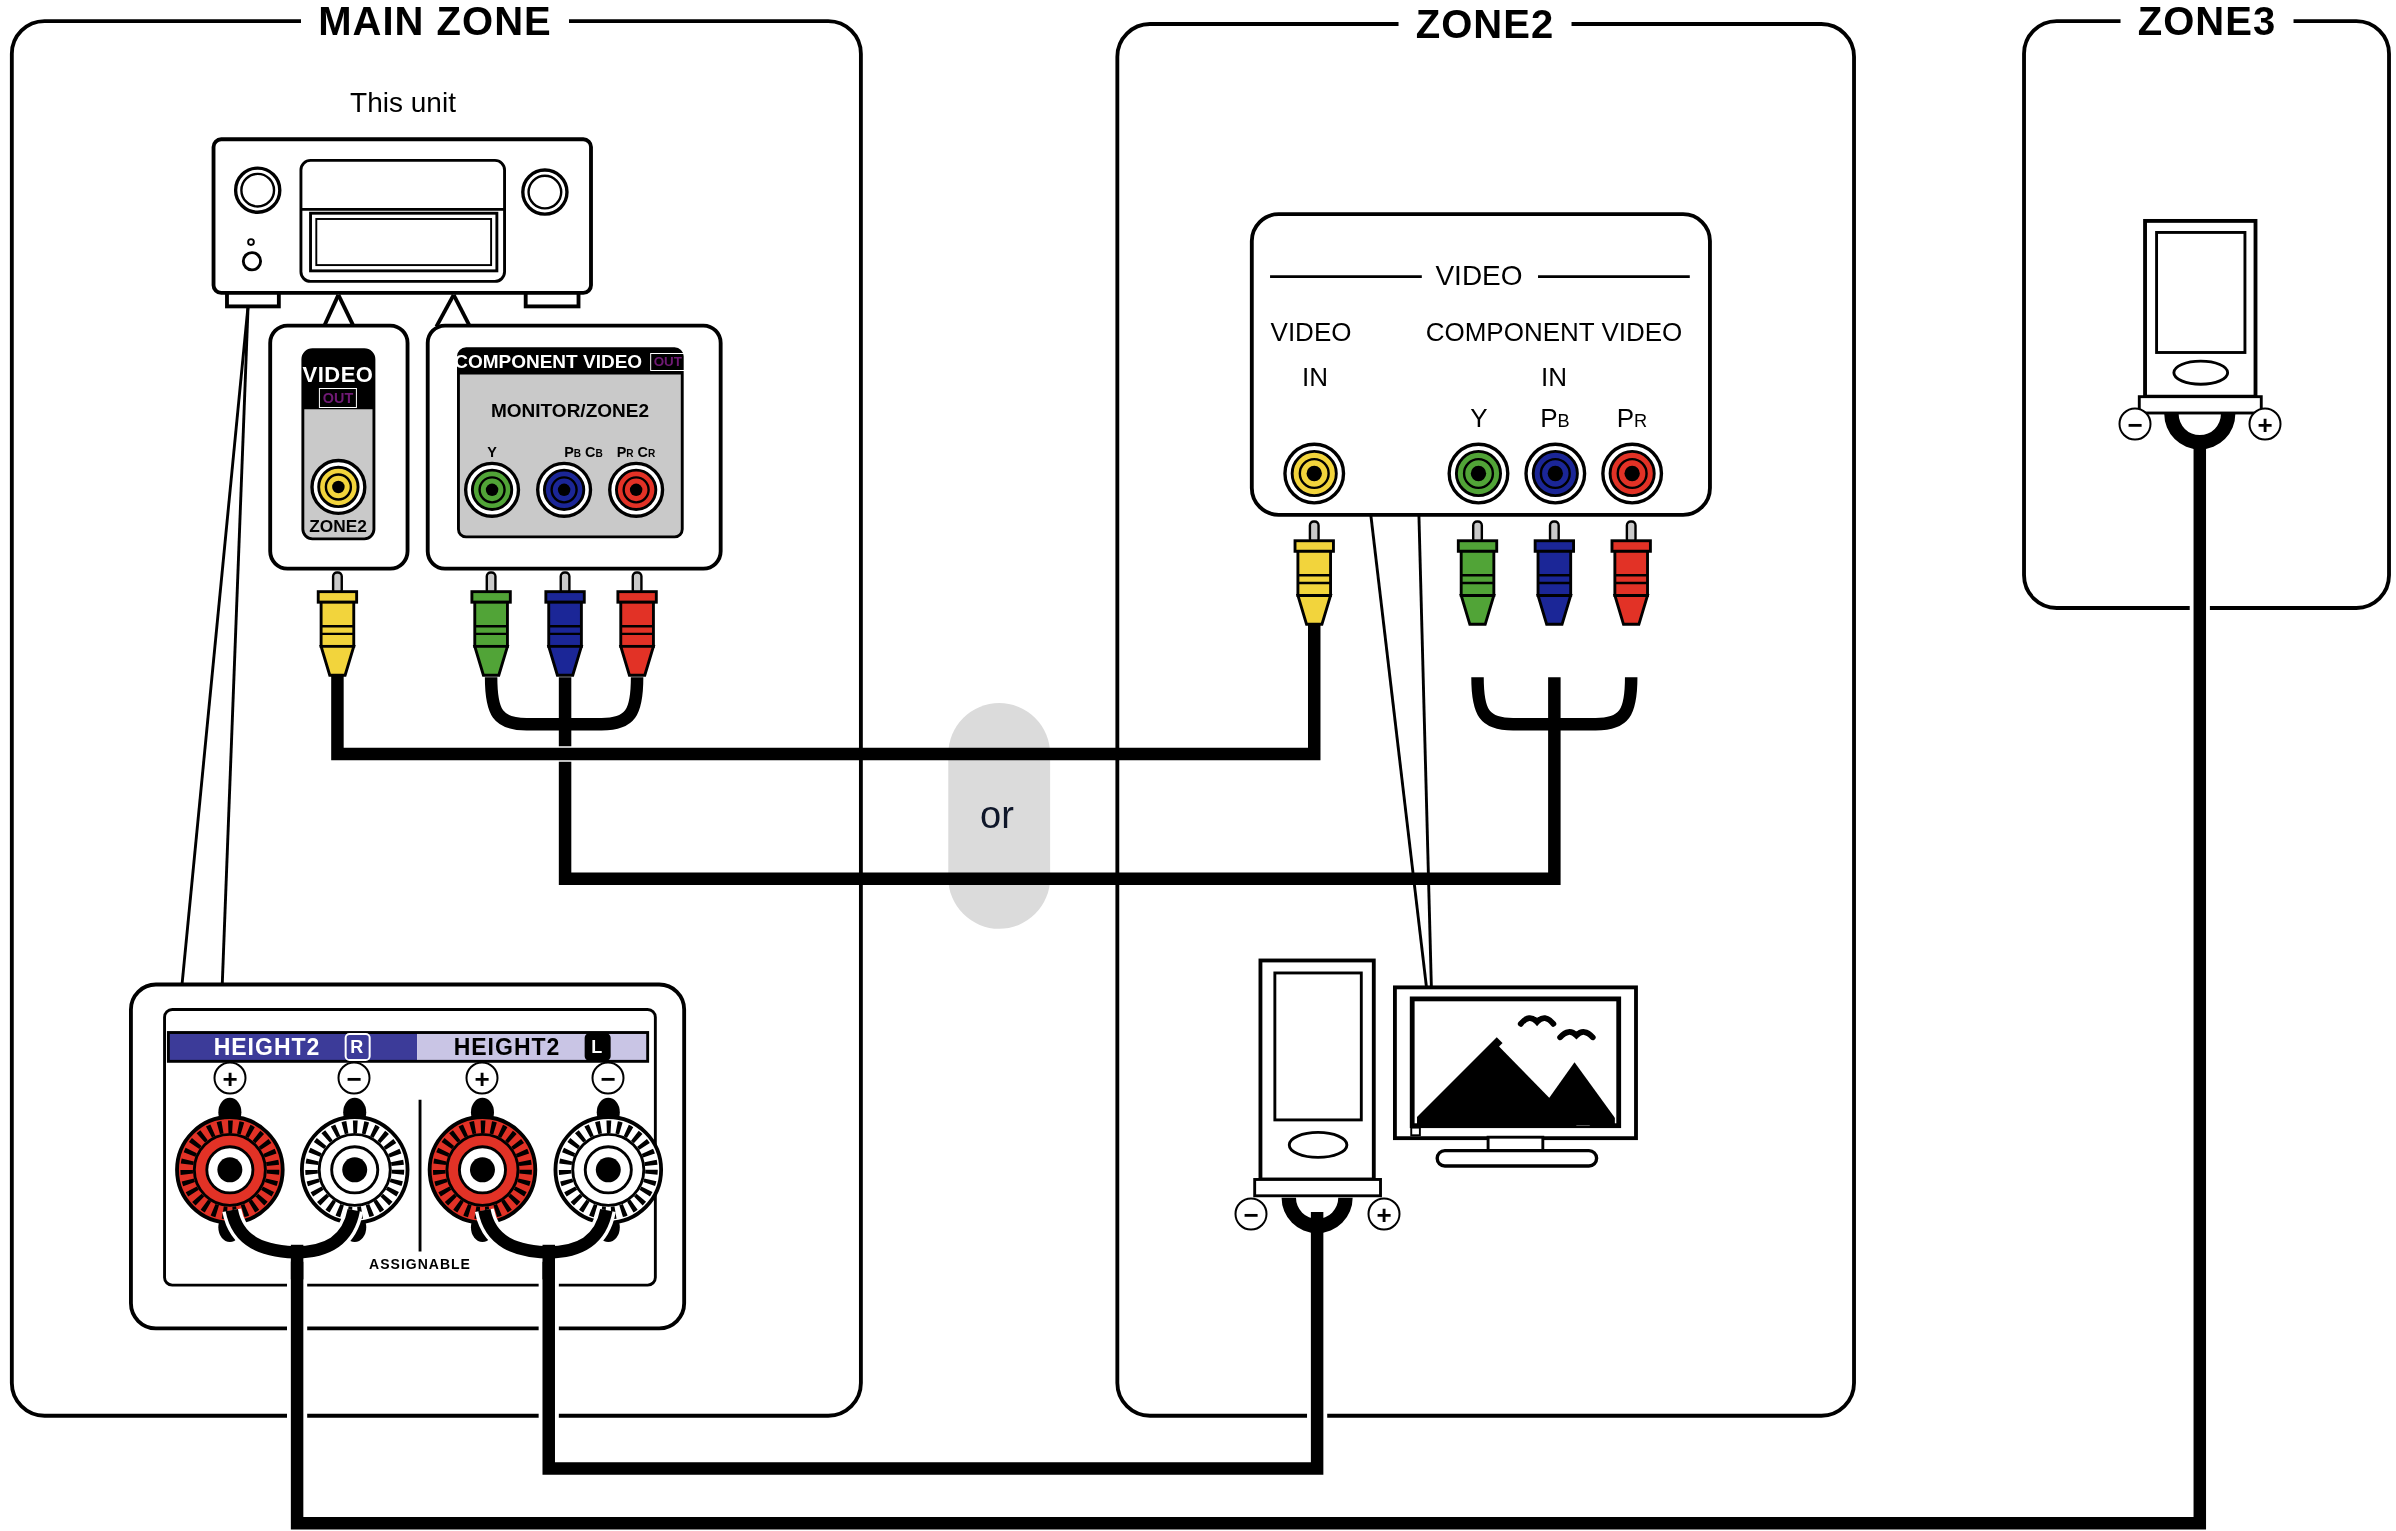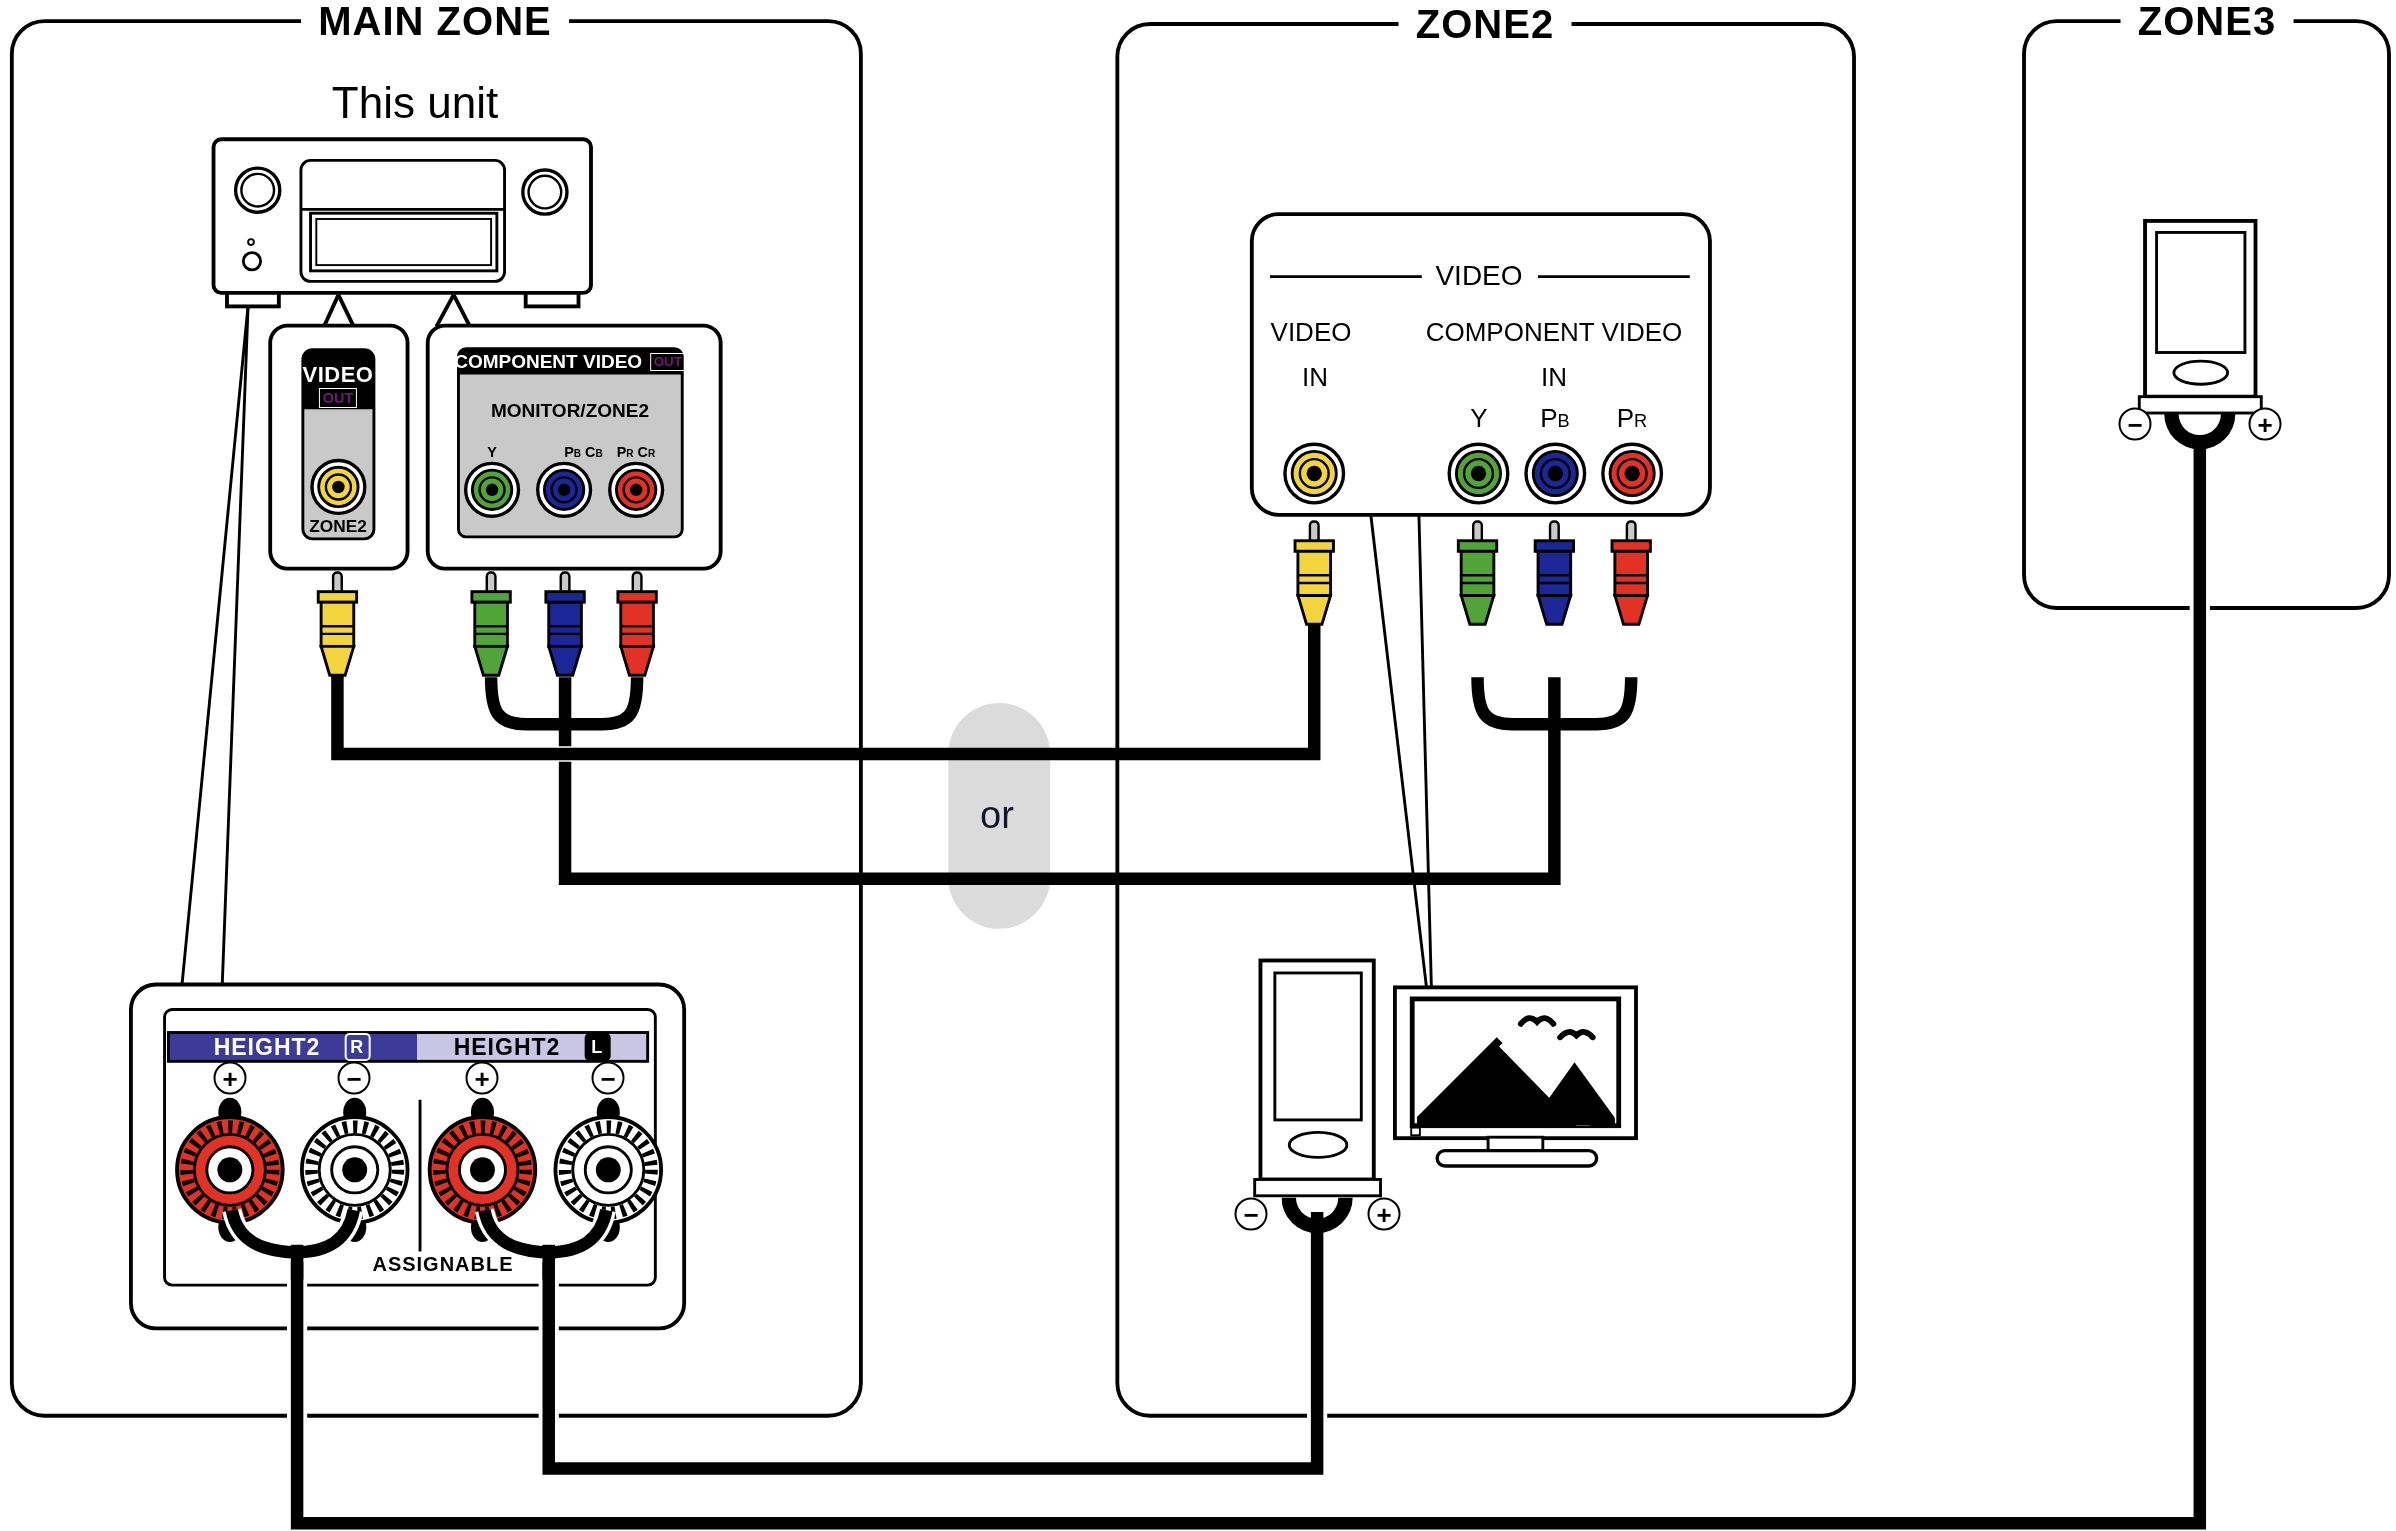--- a/index.html
+++ b/index.html
@@ -1,41 +1,41 @@
 <!DOCTYPE html>
 <html style="--c-yellow: #F2D43C; --c-green: #51A437; --c-blue: #1B2697; --c-red: #E23226; --c-panel_gray: #C9C9C9; --c-capsule_gray: #DBDBDB; --c-height2_right_bg: #3C3B99; --c-height2_left_bg: #C9C5E5; --c-pin_gray: #C9C9C9; --c-line: #000000;"><head>
 <meta charset="utf-8">
 <style>
   html,body{margin:0;padding:0;background:#fff;}
   #canvas{position:relative;width:2397px;height:1531px;background:#fff;overflow:hidden;
           font-family:"Liberation Sans", sans-serif;color:#000;}
   #art{position:absolute;left:0;top:0;}
   .txt{position:absolute;transform:translate(-50%,-50%);white-space:nowrap;}
   .zone-title{font-size:40px;font-weight:bold;background:#fff;padding:0 17.3px;letter-spacing:1px;}
-  .unit-label{font-size:44px;margin-left:12px;}
+  .unit-label{font-size:28px;}
   .w{color:#fff;}
   .vout-title{font-size:22px;font-weight:bold;letter-spacing:0.5px;}
   .out-badge{display:inline-block;border:1.9px solid #fff;color:#701a75;font-size:14.4px;font-weight:bold;
              padding:0 2.9px;line-height:18px;}
   .comp-header{display:flex;align-items:center;gap:7.7px;font-size:19px;font-weight:bold;color:#fff;}
   .comp-header .out-badge{font-size:13.4px;line-height:16.3px;}
   .panel-sub{font-size:19px;font-weight:bold;}
   .jack-lbl{font-size:14.4px;font-weight:bold;}
   .jack-lbl sub,.z2-lbl sub{font-size:70%;vertical-align:baseline;}
   .zone2-jack-lbl{font-size:17.3px;font-weight:bold;}
   .z2-group{font-size:28px;}
   .z2-lbl{font-size:26px;}
   .or-lbl{font-size:38px;color:#0f172a;}
   .spk-bar{position:absolute;display:flex;align-items:flex-end;justify-content:center;gap:24px;
            font-size:23px;font-weight:bold;letter-spacing:1px;transform:translate(-50%,-50%);}
   .ch-badge{display:inline-flex;align-items:center;justify-content:center;width:22px;height:24px;
             border-radius:4.8px;font-size:18px;}
   .ch-badge.r{border:2.4px solid #fff;color:#fff;}
   .ch-badge.l{background:#000;color:#fff;border:2.4px solid #000;}
-  .assignable{font-size:20px;font-weight:bold;letter-spacing:1px;margin-left:23px;}
+  .assignable{font-size:14px;font-weight:bold;letter-spacing:1px;}
   .pol{position:absolute;width:29px;height:29px;border:2.9px solid #000;border-radius:50%;
        background:#fff;transform:translate(-50%,-50%);display:flex;align-items:center;
        justify-content:center;font-size:26px;font-weight:600;line-height:1;}
 </style>
 </head>
 <body>
 
 <div id="canvas">
 
 <svg id="art" width="2397" height="1531" viewBox="0 0 2495 1594">

